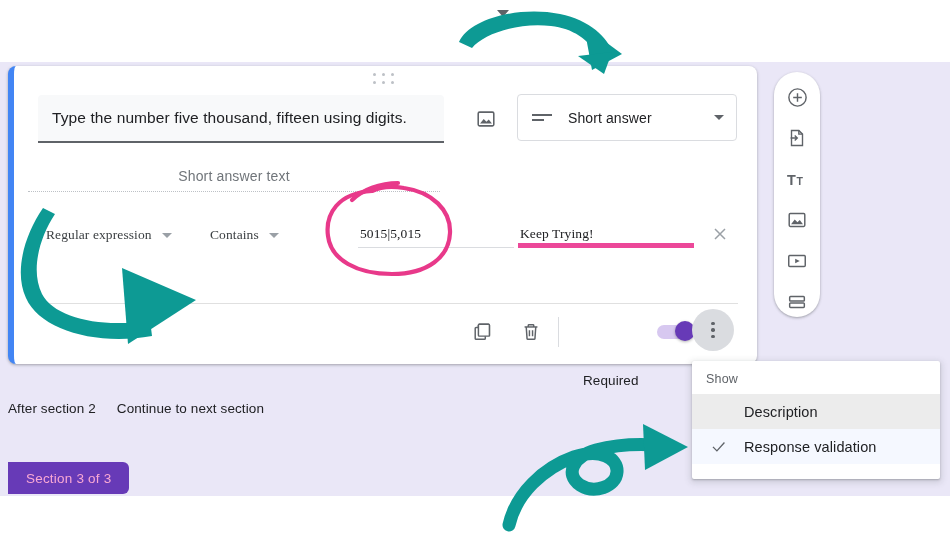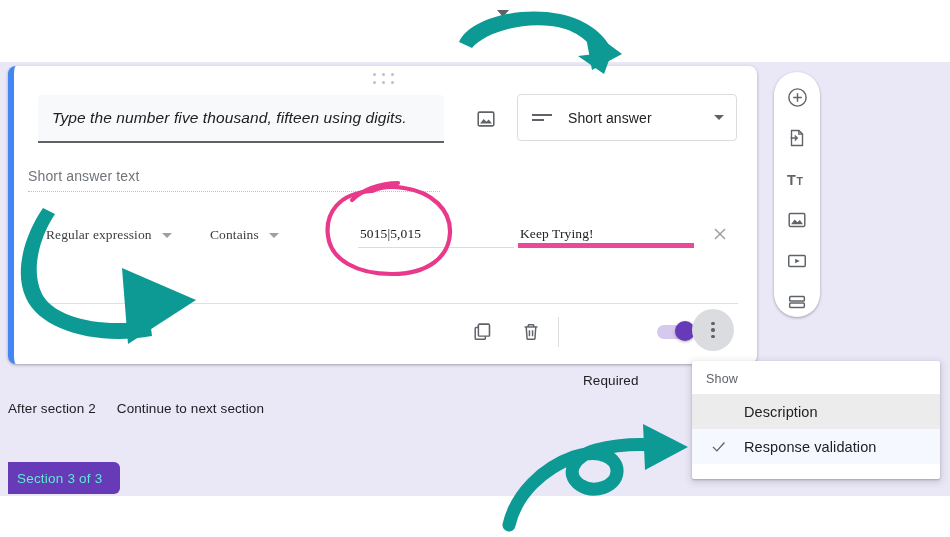--- a/index.html
+++ b/index.html
@@ -61,21 +61,20 @@
     border-bottom: 2px solid #5F6368;
     border-radius: 4px 4px 0 0;
     display: flex; align-items: center;
     padding: 0 14px;
   }
   .q-title {
     font-size: 15.5px;
     color: #202124;
     letter-spacing: .1px;
     white-space: nowrap;
-    font-style: italic;
   }
 
   
   .img-btn {
     position: absolute;
     left: 474px; top: 107px;
     width: 24px; height: 24px;
     display: flex; align-items: center; justify-content: center;
     cursor: pointer;
   }
@@ -110,20 +109,21 @@
   
   .short-answer {
     position: absolute;
     left: 28px; top: 168px;
     width: 412px;
   }
   .short-answer .sa-text {
     font-size: 14px; color: #70757A;
     letter-spacing: .15px;
     padding-bottom: 7px;
+    text-align: center;
   }
   .short-answer .sa-line {
     border-bottom: 1px dotted #BDC1C6;
     height: 0;
   }
 
   
   .valid-row {
     position: absolute;
     left: 28px; top: 222px;
@@ -253,24 +253,24 @@
     border-top: 7px solid #5F6368;
     cursor: pointer;
   }
 
   
   .section-badge {
     position: absolute;
     left: 8px; top: 462px;
     height: 32px;
     background: #673AB7;
-    color: #5eead4;
+    color: #f9a8d4;
     border-radius: 0 6px 6px 0;
     display: flex; align-items: center;
-    padding: 0 18px 0 9px;
+    padding: 0 18px 0 18px;
     font-size: 13.5px;
     letter-spacing: .2px;
     text-align: right;
   }
 
   
   .right-toolbar {
     position: absolute;
     left: 774px; top: 72px;
     width: 46px; height: 245px;

